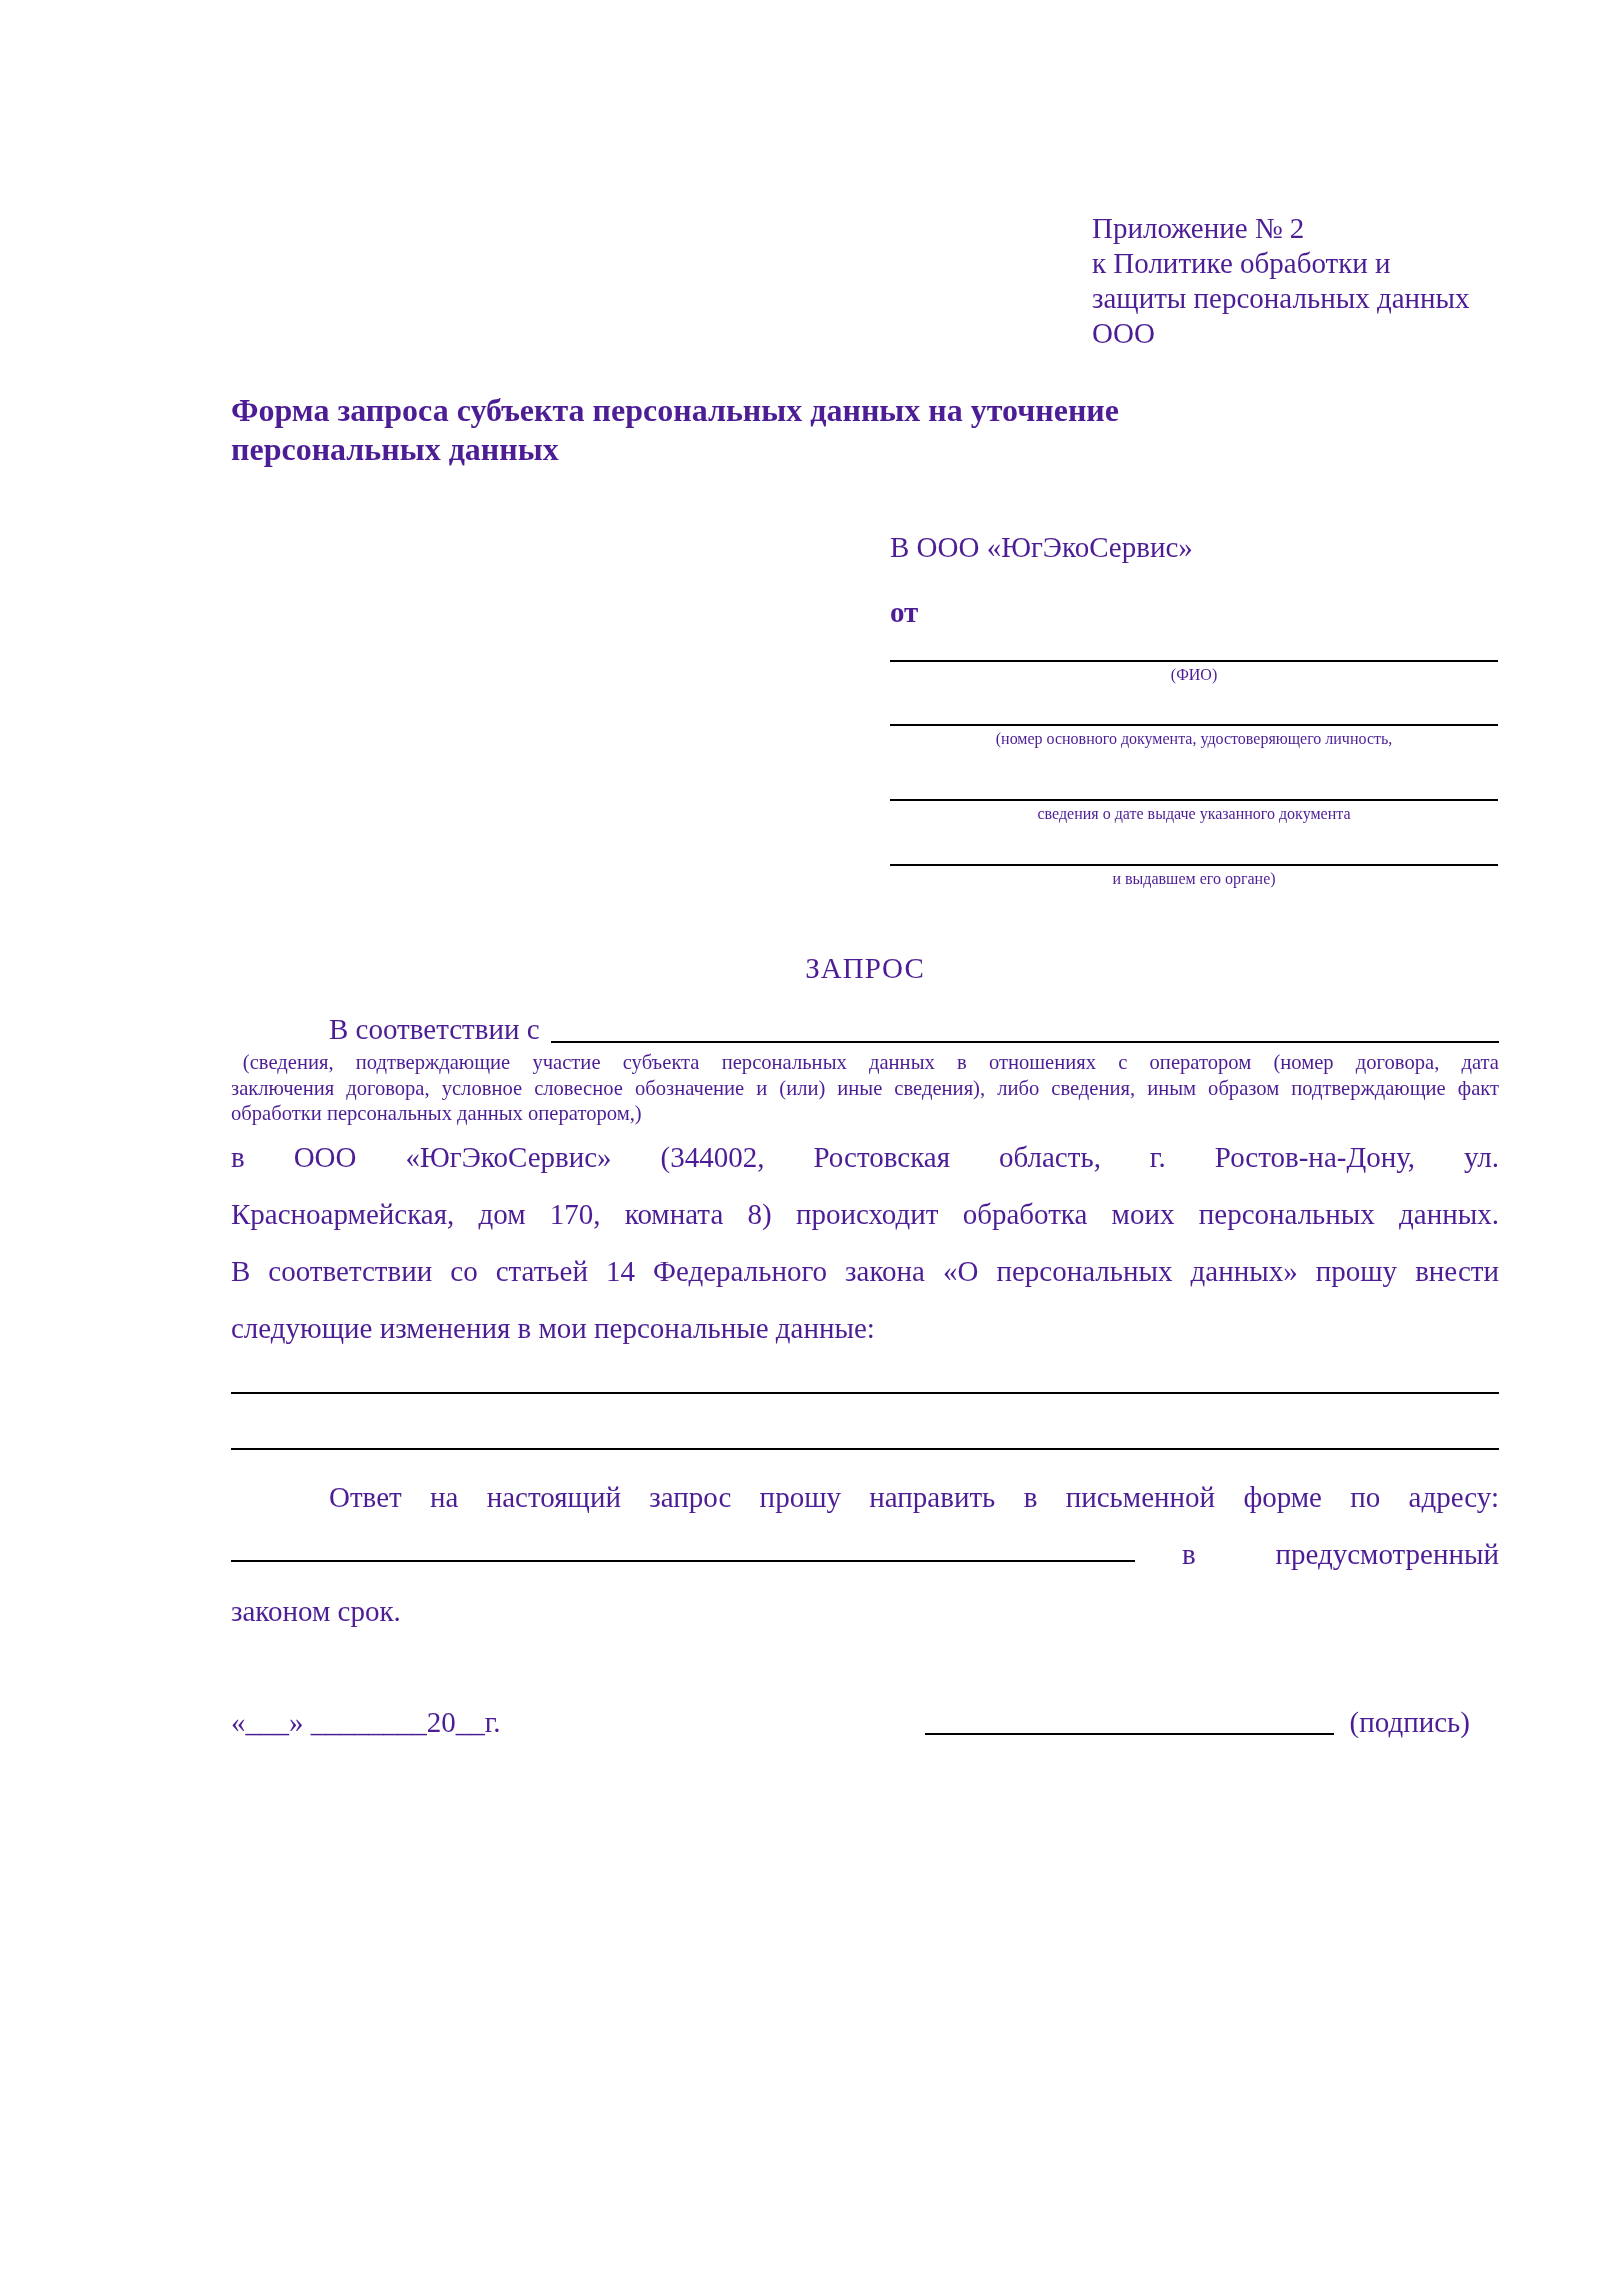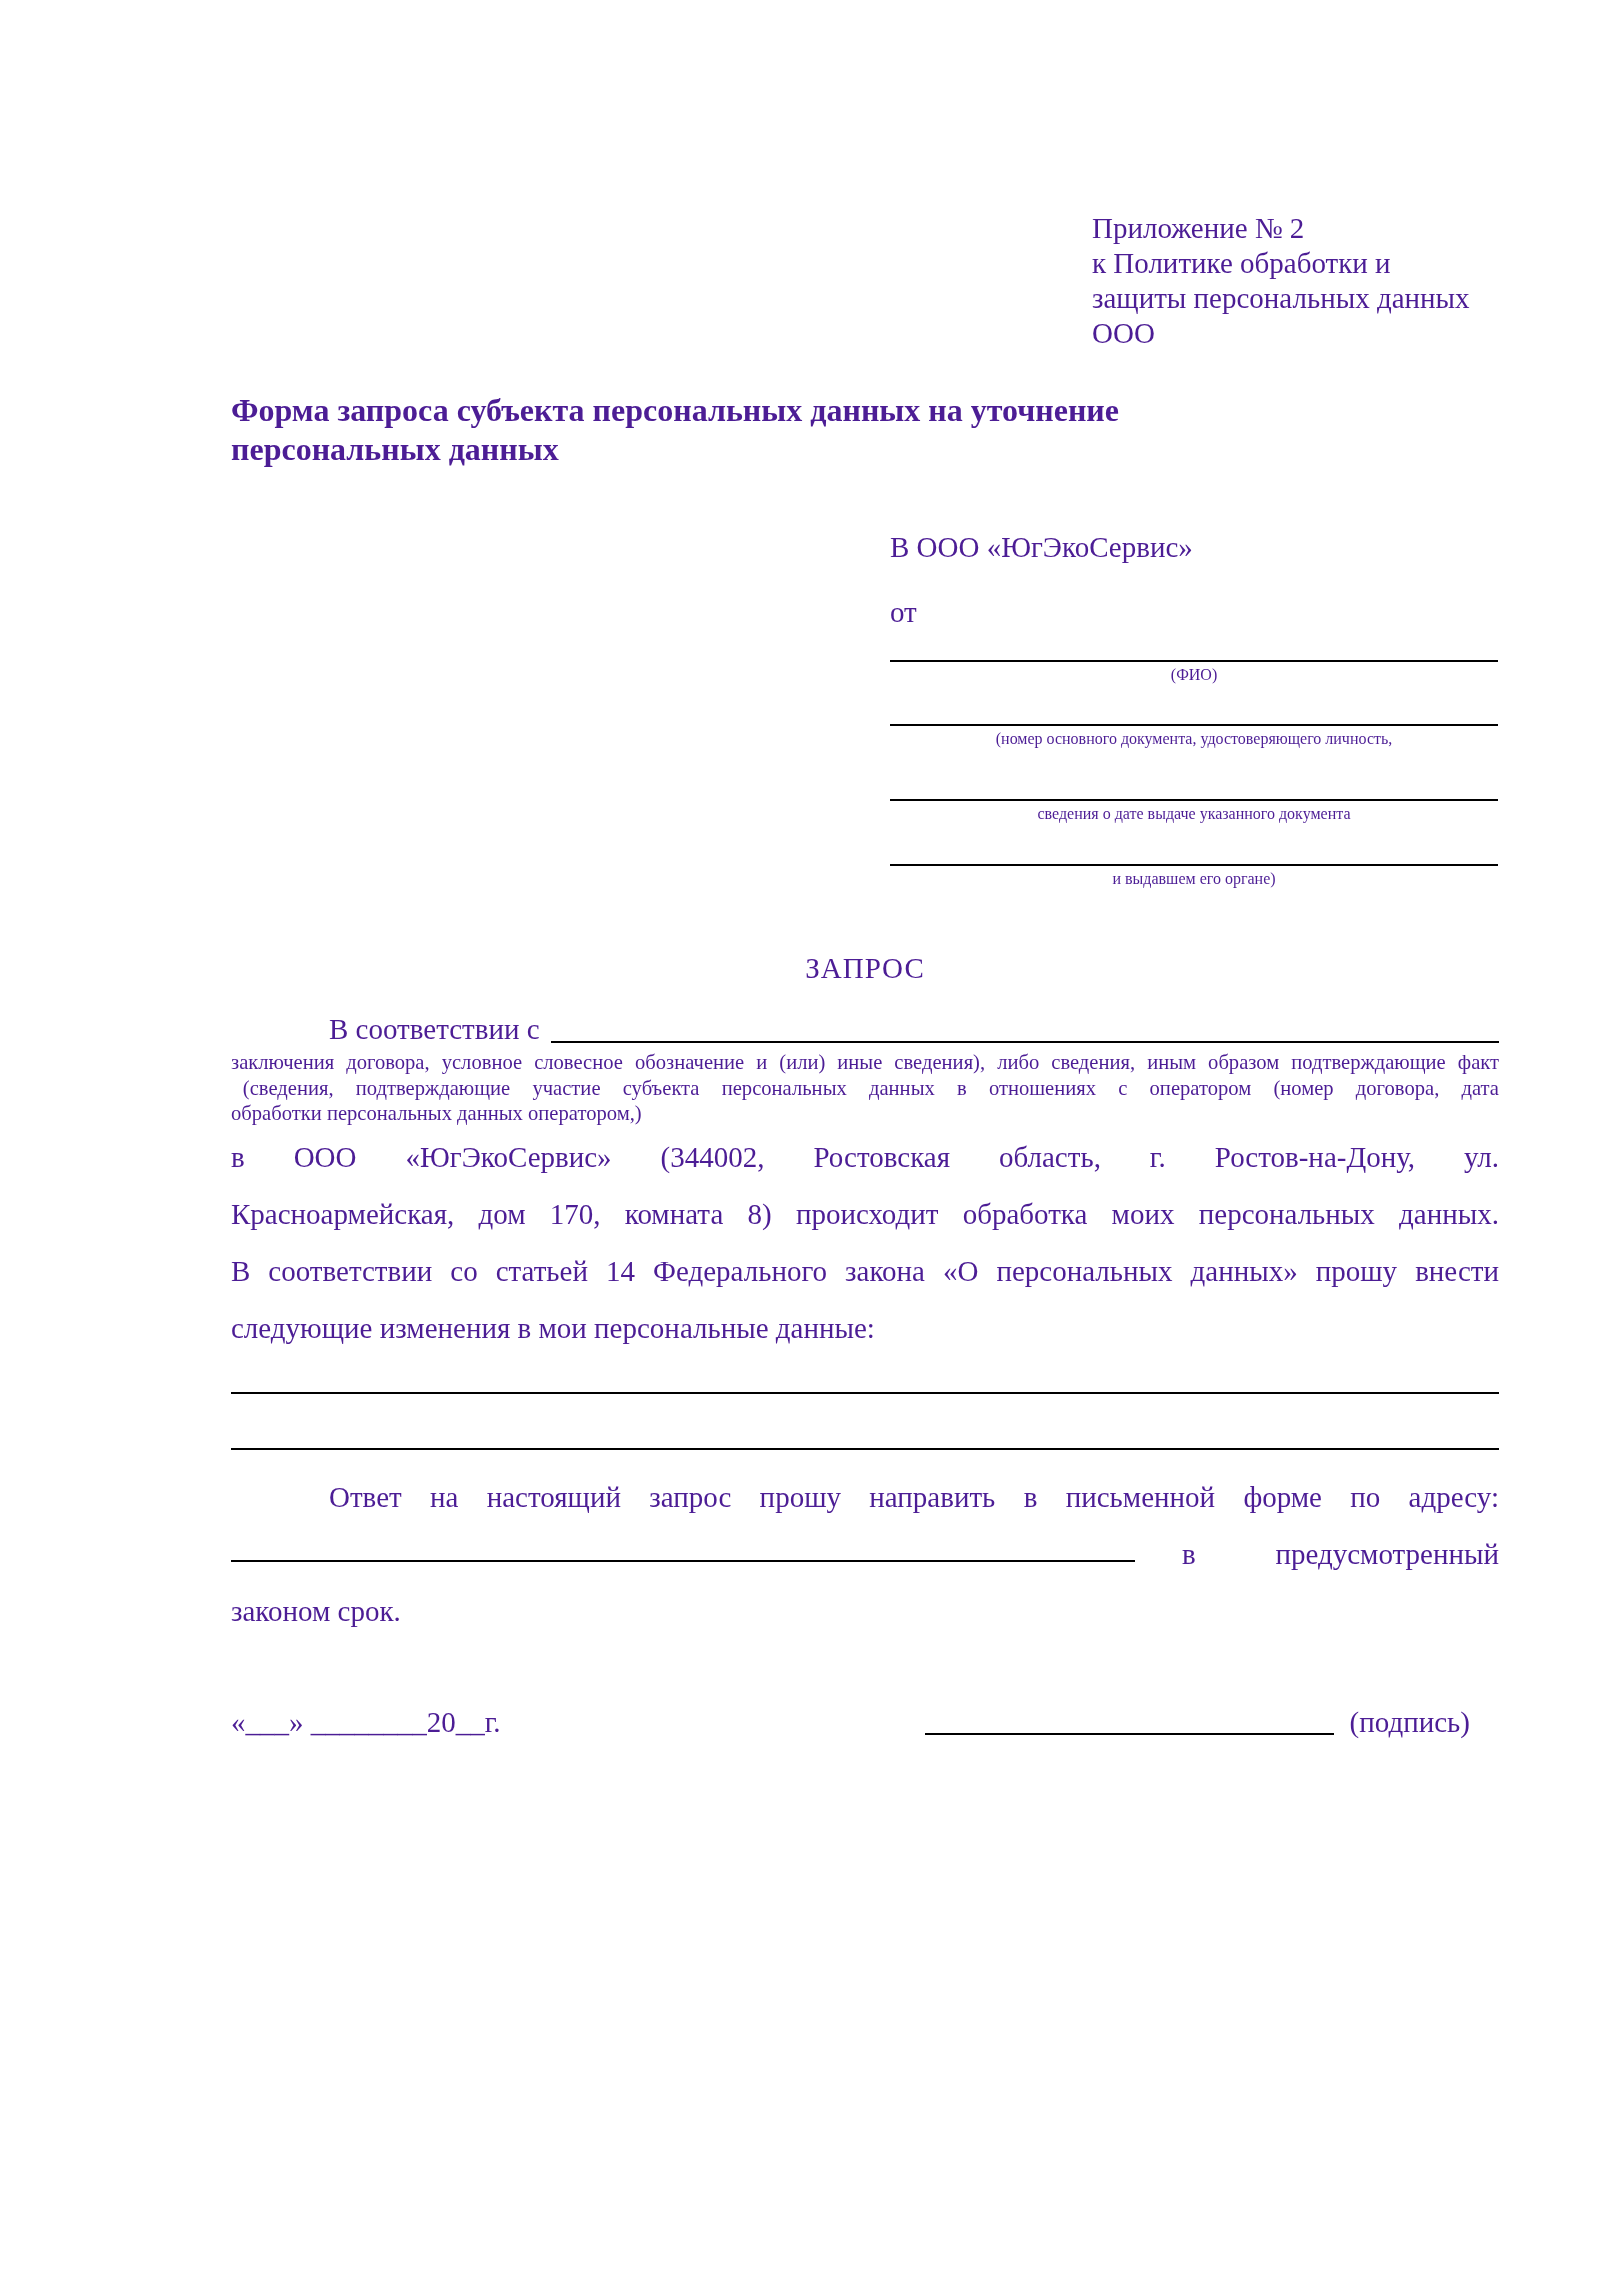--- a/index.html
+++ b/index.html
@@ -29,21 +29,21 @@
     text-align:left;
     font-weight:bold;
     font-size:32px;
     line-height:39px;
   }
   .title div{white-space:nowrap;}
 
   
   .addr{margin-left:659px;width:608px;margin-top:61px;}
   .addr-org{line-height:35px;white-space:nowrap;}
-  .addr-from{margin-top:30px;}
+  .addr-from{margin-top:30px;font-weight:bold;}
   .rule{border-bottom:2.9px solid #000;}
   .u1{height:30px;}
   .u2{height:36px;}
   .u3{height:48px;}
   .u4{height:37px;}
   .cap{
     font-size:16px;line-height:25.5px;
     text-align:center;white-space:nowrap;
   }
 
@@ -119,22 +119,22 @@
     </div>
 
     <div class="zapros">ЗАПРОС</div>
 
     <div class="basis">
       <span class="basis-lead">В соответствии с</span>
       <span class="basis-fill"></span>
     </div>
 
     <div class="footnote">
+      <div class="fn-just fn-first">(сведения, подтверждающие участие субъекта персональных данных в отношениях с оператором (номер договора, дата</div>
       <div class="fn-just">заключения договора, условное словесное обозначение и (или) иные сведения), либо сведения, иным образом подтверждающие факт</div>
-      <div class="fn-just fn-first">(сведения, подтверждающие участие субъекта персональных данных в отношениях с оператором (номер договора, дата</div>
       <div>обработки персональных данных оператором,)</div>
     </div>
 
     <div class="bodytext">
       <div class="jl">в ООО «ЮгЭкоСервис» (344002, Ростовская область, г. Ростов-на-Дону, ул.</div>
       <div class="jl">Красноармейская, дом 170, комната 8) происходит обработка моих персональных данных.</div>
       <div class="jl">В соответствии со статьей 14 Федерального закона «О персональных данных» прошу внести</div>
       <div>следующие изменения в мои персональные данные:</div>
     </div>
 

